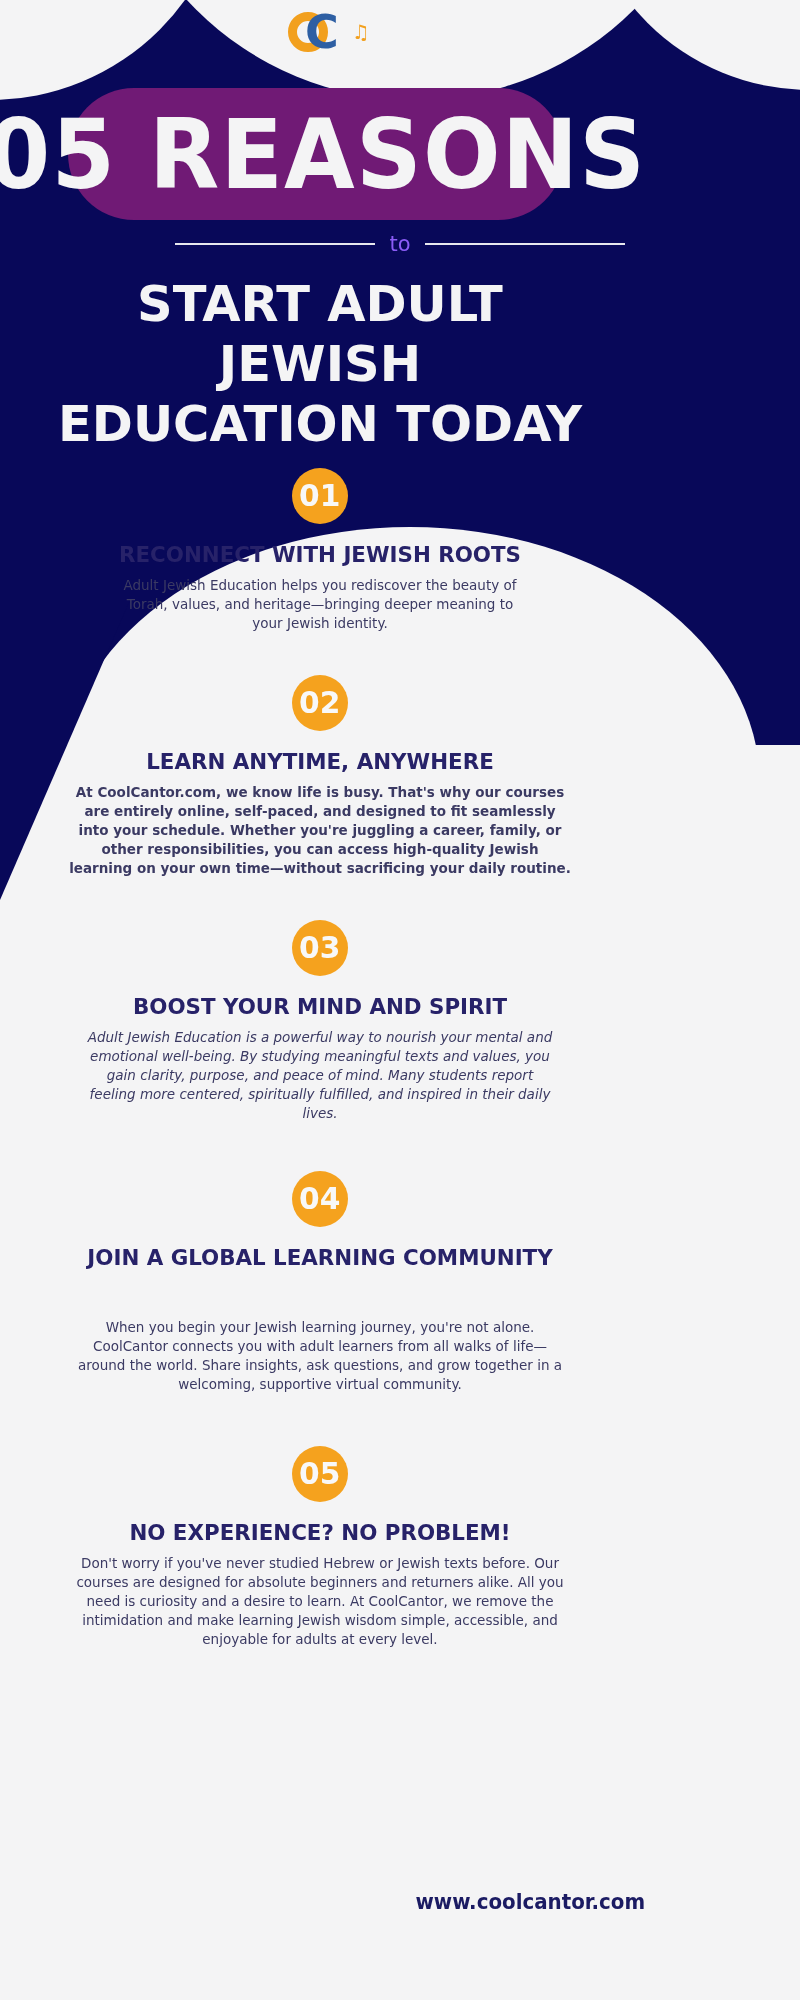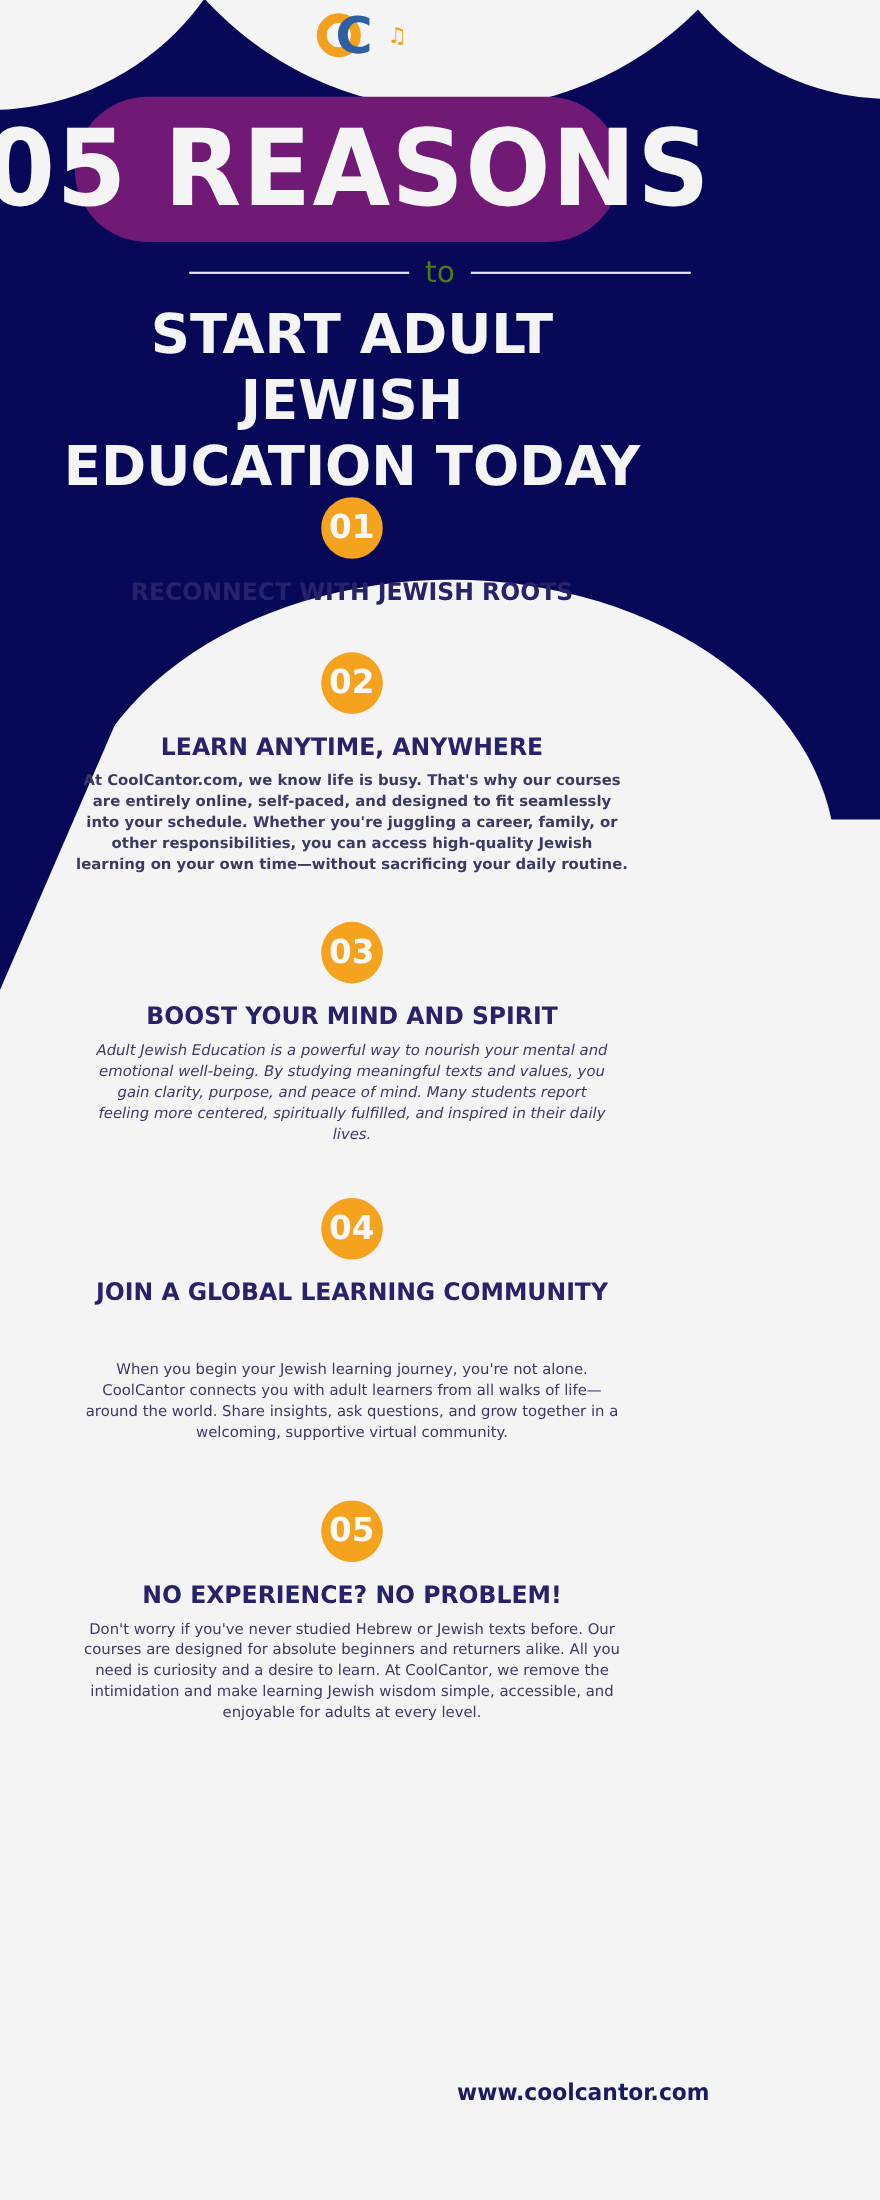--- a/index.html
+++ b/index.html
@@ -109,39 +109,39 @@
     white-space:nowrap;
   }
 
   
   #to-row{
     position:absolute; left:0; right:0; top:232px;
     z-index:7; display:flex; align-items:center; justify-content:center;
     gap:14px;
   }
   .rule{ width:200px; height:2px; background:#e8e8ee; }
-  #to-word{ color:#4d7c0f; font-size:27px; }
+  #to-word{ color:#8b5cf6; font-size:21px; }
 
   
   #main-heading{
     position:absolute; left:60px; top:274px; width:520px;
     z-index:7; text-align:center;
     color:#f4f4f5;
     font-family:"Liberation Sans Narrow","DejaVu Sans Condensed","Liberation Sans", sans-serif;
     font-weight:bold;
     font-size:50px;
     line-height:60px;
     letter-spacing:0px;
     transform:scaleX(1.1);
   }
   #main-heading .ln{ display:block; }
 
   
   #sections{
-    position:absolute; left:0; top:452px; width:640px;
+    position:absolute; left:0; top:468px; width:640px;
     z-index:8;
   }
   .section{ text-align:center; }
   .badge{
     width:56px; height:56px; border-radius:50%;
     background:#f5a21e;
     margin:0 auto;
     display:flex; align-items:center; justify-content:center;
   }
   .badge-num{
@@ -226,20 +226,21 @@
   <span class="ln">EDUCATION TODAY</span>
 </div>
 
 <div id="sections">
 
   <div class="section" id="sec-1">
     <div class="badge">
       <span class="badge-num">01</span>
     </div>
     <div class="sec-title">RECONNECT WITH JEWISH ROOTS</div>
+    <div class="sec-body">Adult Jewish Education helps you rediscover the beauty of Torah, values, and heritage—bringing deeper meaning to your Jewish identity.</div>
   </div>
 
   <div class="section" id="sec-2">
     <div class="badge">
       <span class="badge-num">02</span>
     </div>
     <div class="sec-title">LEARN ANYTIME, ANYWHERE</div>
     <div class="sec-body">At CoolCantor.com, we know life is busy. That's why our courses are entirely online, self-paced, and designed to fit seamlessly into your schedule. Whether you're juggling a career, family, or other responsibilities, you can access high-quality Jewish learning on your own time—without sacrificing your daily routine.</div>
   </div>
 

